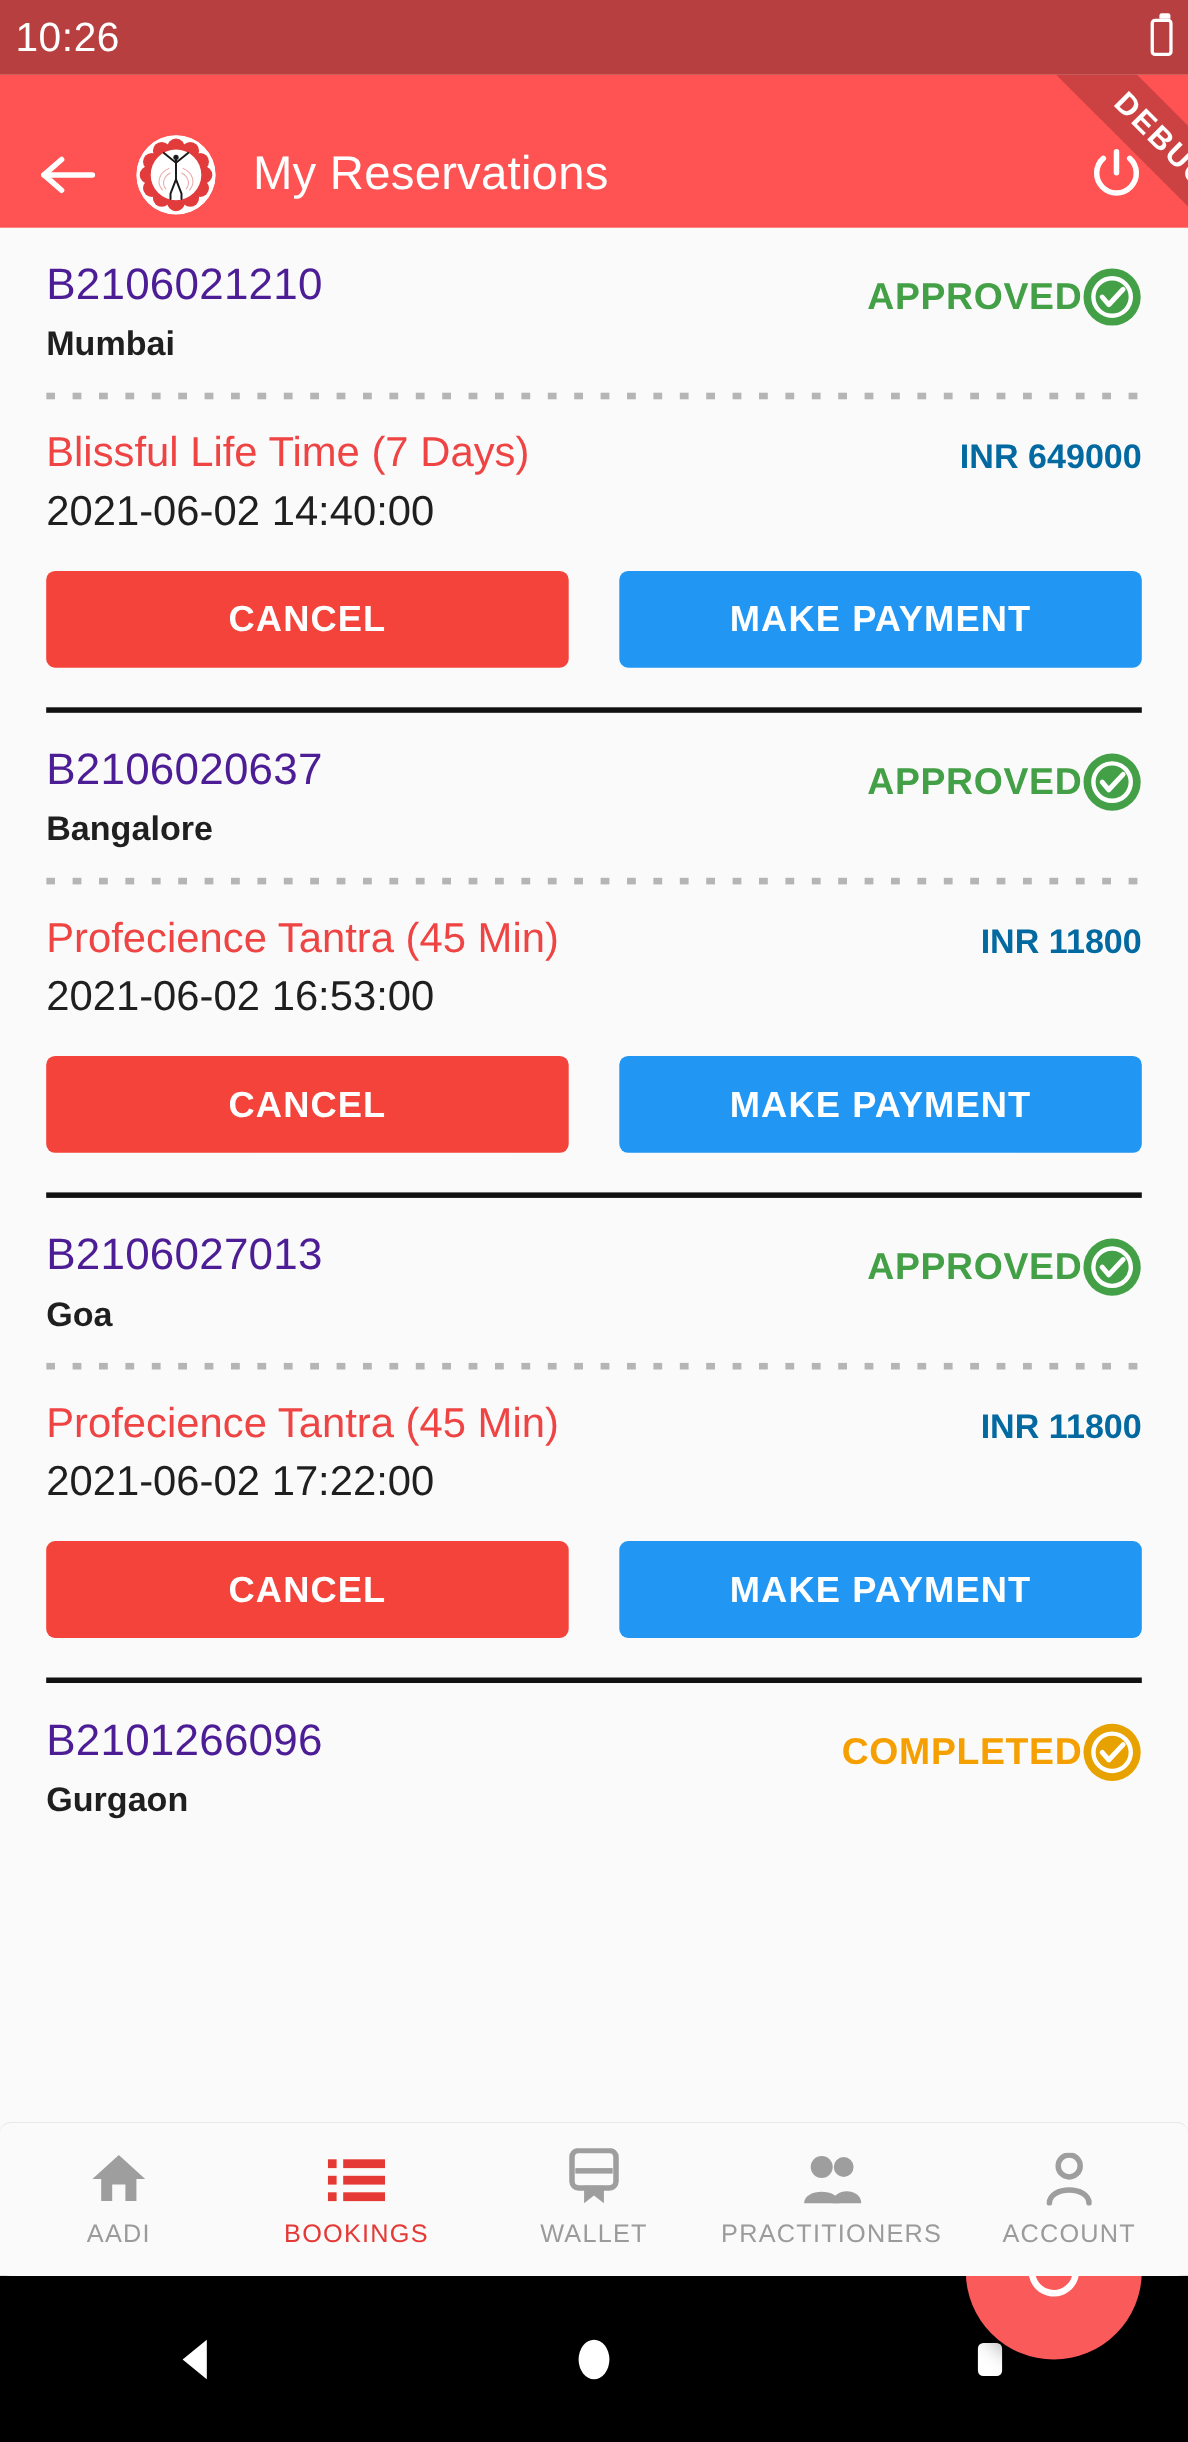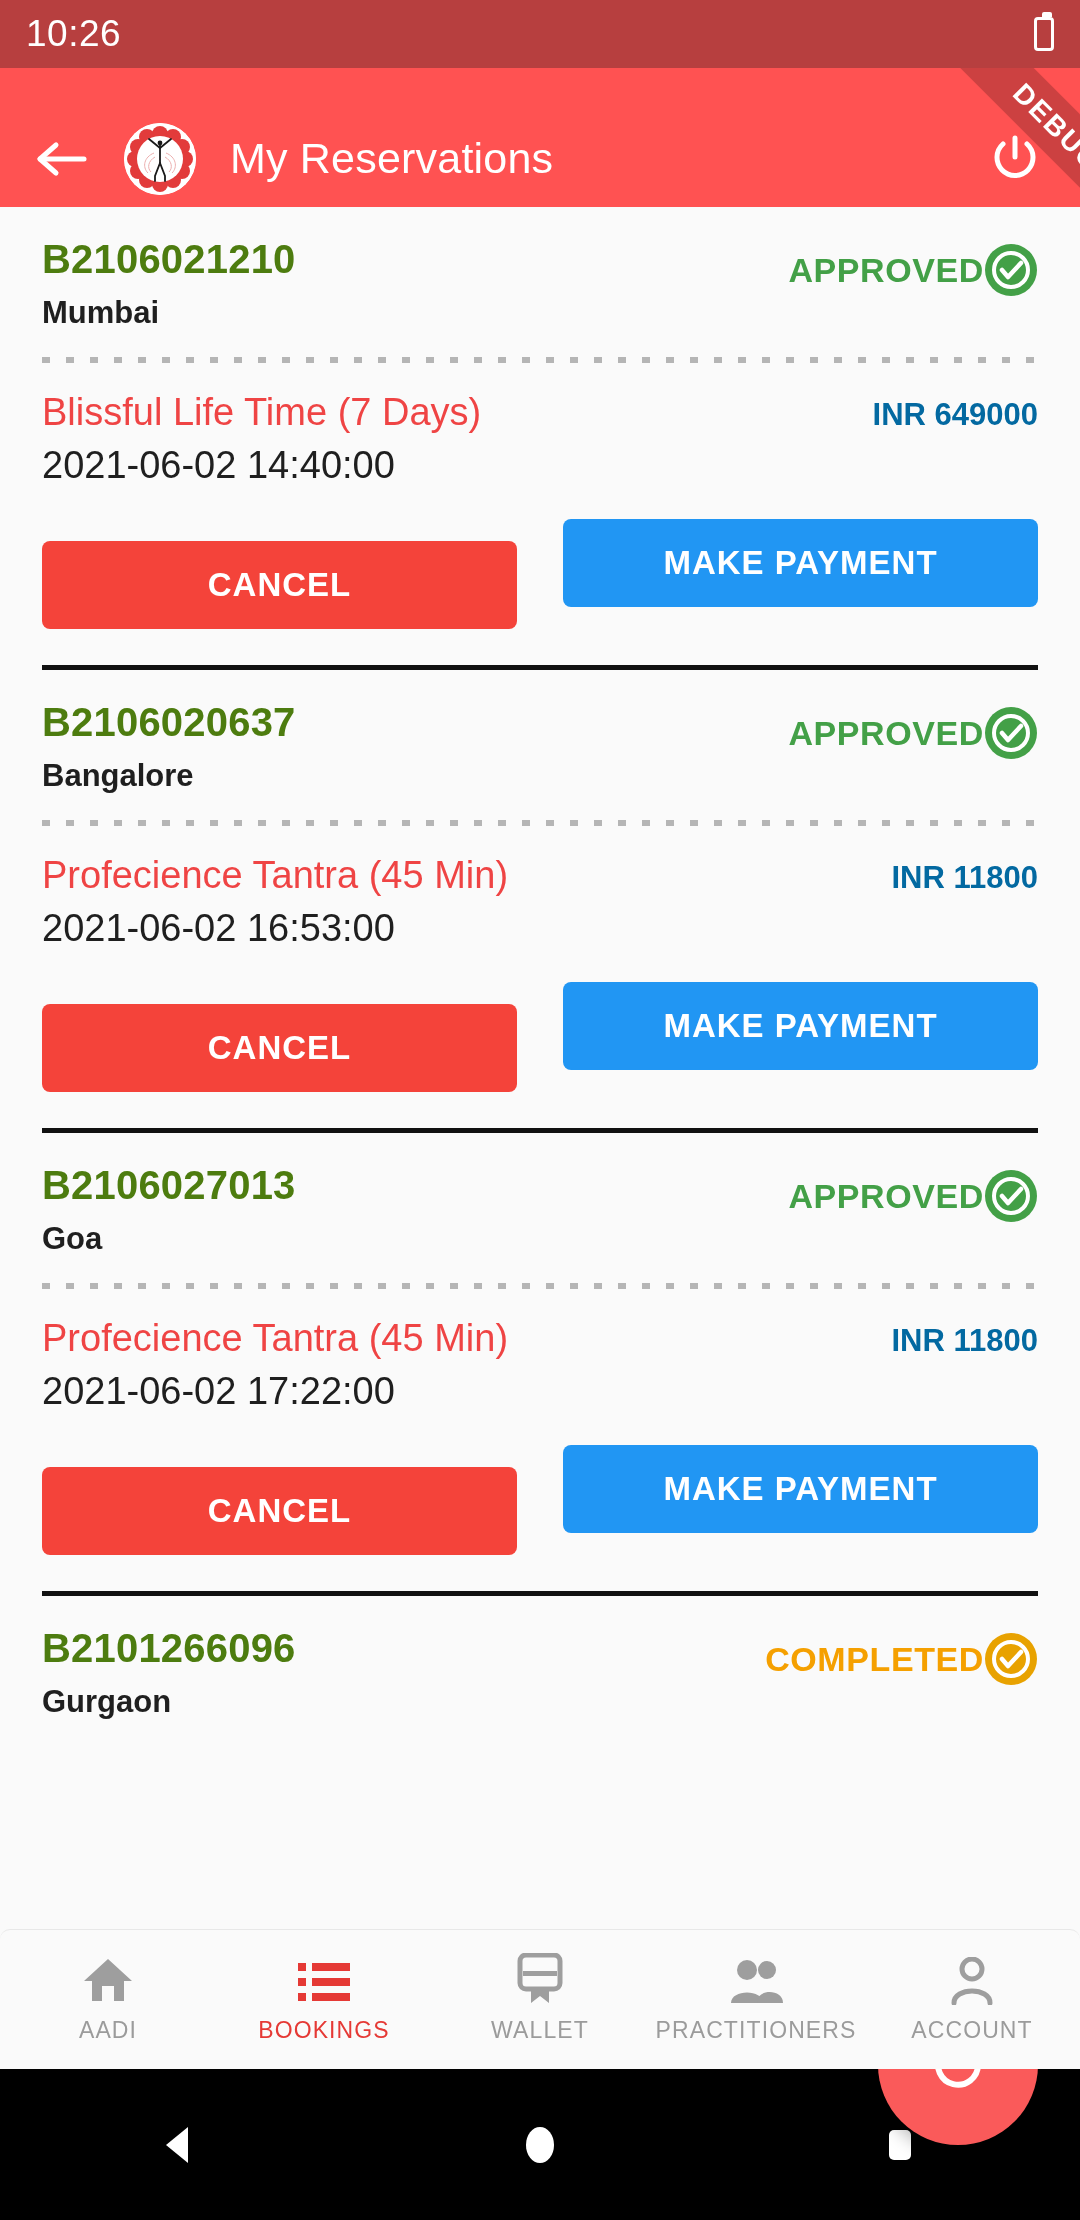--- a/index.html
+++ b/index.html
@@ -8,21 +8,21 @@
     font-family:"Liberation Sans", sans-serif;
     background:#FAFAFA;
     overflow:hidden;
   }
   #screen { position:relative; width:1080px; height:2220px; overflow:hidden; }
 
   
   .statusbar{
     position:relative; height:68px; background:#B73F3F;
     display:flex; align-items:center; justify-content:space-between;
-    padding:0 26px; color:#fff; overflow:hidden;
+    padding:0 14px; color:#fff; overflow:hidden;
   }
   .statusbar .clock{ font-size:37px; letter-spacing:.5px; font-weight:400; }
   .statusbar .sysicons{ display:flex; align-items:center; gap:14px; }
   .battery{ position:relative; width:20px; height:34px; border:3px solid #fff; border-radius:4px; }
   .battery:before{ content:""; position:absolute; top:-8px; left:5px; width:10px; height:5px; background:#fff; border-radius:2px 2px 0 0;}
 
   
   .appbar{
     position:relative; height:181px; background:#FF5252;
     display:flex; align-items:center; padding:0 34px; overflow:visible;
@@ -53,21 +53,21 @@
   }
 
   
   .content{
     position:absolute; top:207px; left:0; right:0; bottom:291px;
     background:#FAFAFA; overflow:hidden;
   }
   .card{ padding:0 42px; }
   .card-top{ display:flex; align-items:flex-start; justify-content:space-between; padding-top:30px;}
   .card-ids{ display:flex; flex-direction:column; gap:13px;}
-  .booking-id{ font-size:40px; color:#4d7c0f; font-weight:700; letter-spacing:.2px;}
+  .booking-id{ font-size:40px; color:#4c1d95; font-weight:400; letter-spacing:.2px;}
   .booking-city{ font-size:31px; color:#1F1F1F; font-weight:700;}
   .card-status{ display:flex; align-items:center; padding-top:6px;}
   .status-text{ font-size:34px; font-weight:700; letter-spacing:.6px;}
   .status-text.approved{ color:#43A047; }
   .status-text.completed{ color:#F5A000; }
   .status-icon{ width:54px; height:54px; flex:0 0 auto;}
 
   .dotted{
     height:6px; margin:26px 0 0 0;
     background-image:linear-gradient(to right,#B5B5B5 0 8px, transparent 8px 24px);
@@ -79,21 +79,21 @@
   .service-date{ font-size:38px; color:#1F1F1F;}
   .price{ font-size:31px; color:#0369a1; font-weight:700; white-space:nowrap; padding-top:6px;}
 
   .card-actions{ display:flex; gap:46px; margin-top:32px;}
   .btn{
     flex:1; height:88px; border:none; border-radius:8px; color:#fff;
     font-size:33px; font-weight:700; letter-spacing:1px; cursor:pointer;
     font-family:"Liberation Sans", sans-serif;
     display:flex; align-items:center; justify-content:center;
   }
-  .btn.cancel{ background:#F4433A;margin-top:22px; }
+  .btn.cancel{ background:#F4433A; }
   .btn.pay{ background:#2196F3; }
   .card-divider{ height:5px; background:#111; margin:36px 42px 0 42px;}
 
   
   .fab{
     position:absolute; right:42px; bottom:75px; width:160px; height:160px;
     border-radius:50%; background:#FA5A5A; border:none; cursor:pointer;
     display:flex; align-items:center; justify-content:center;
     box-shadow:0 8px 18px rgba(0,0,0,0.28); z-index:30;
   }

